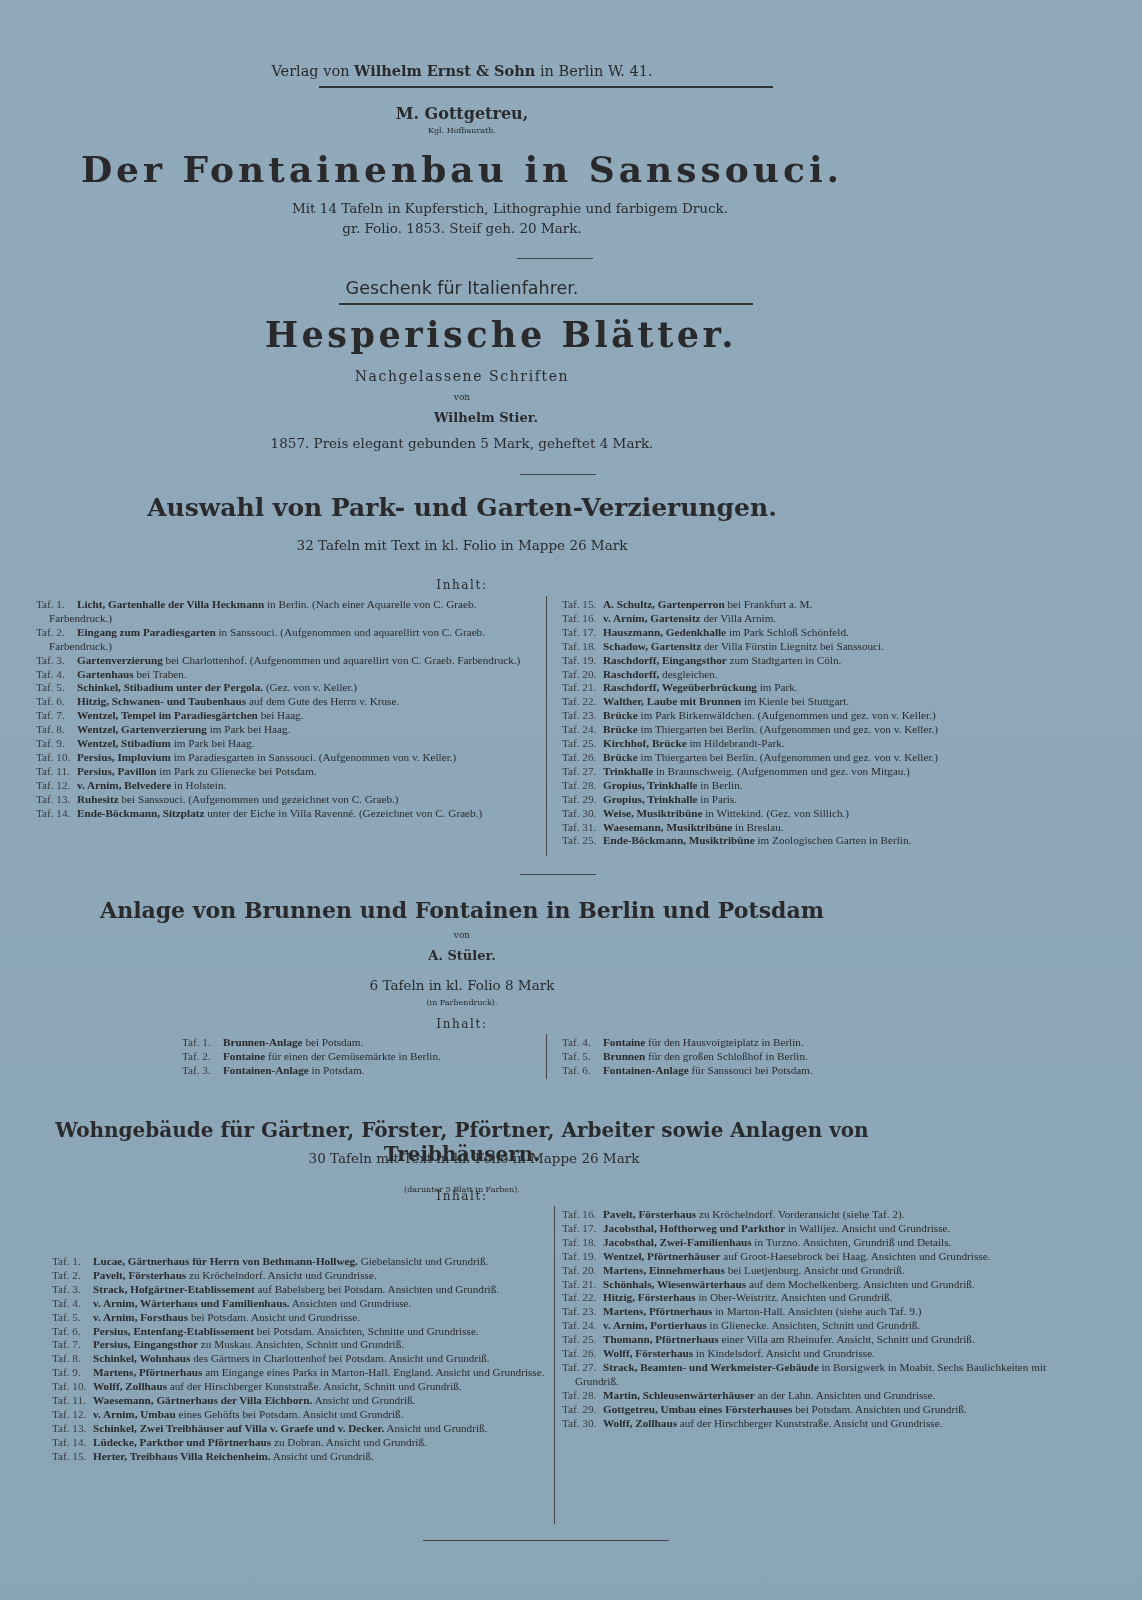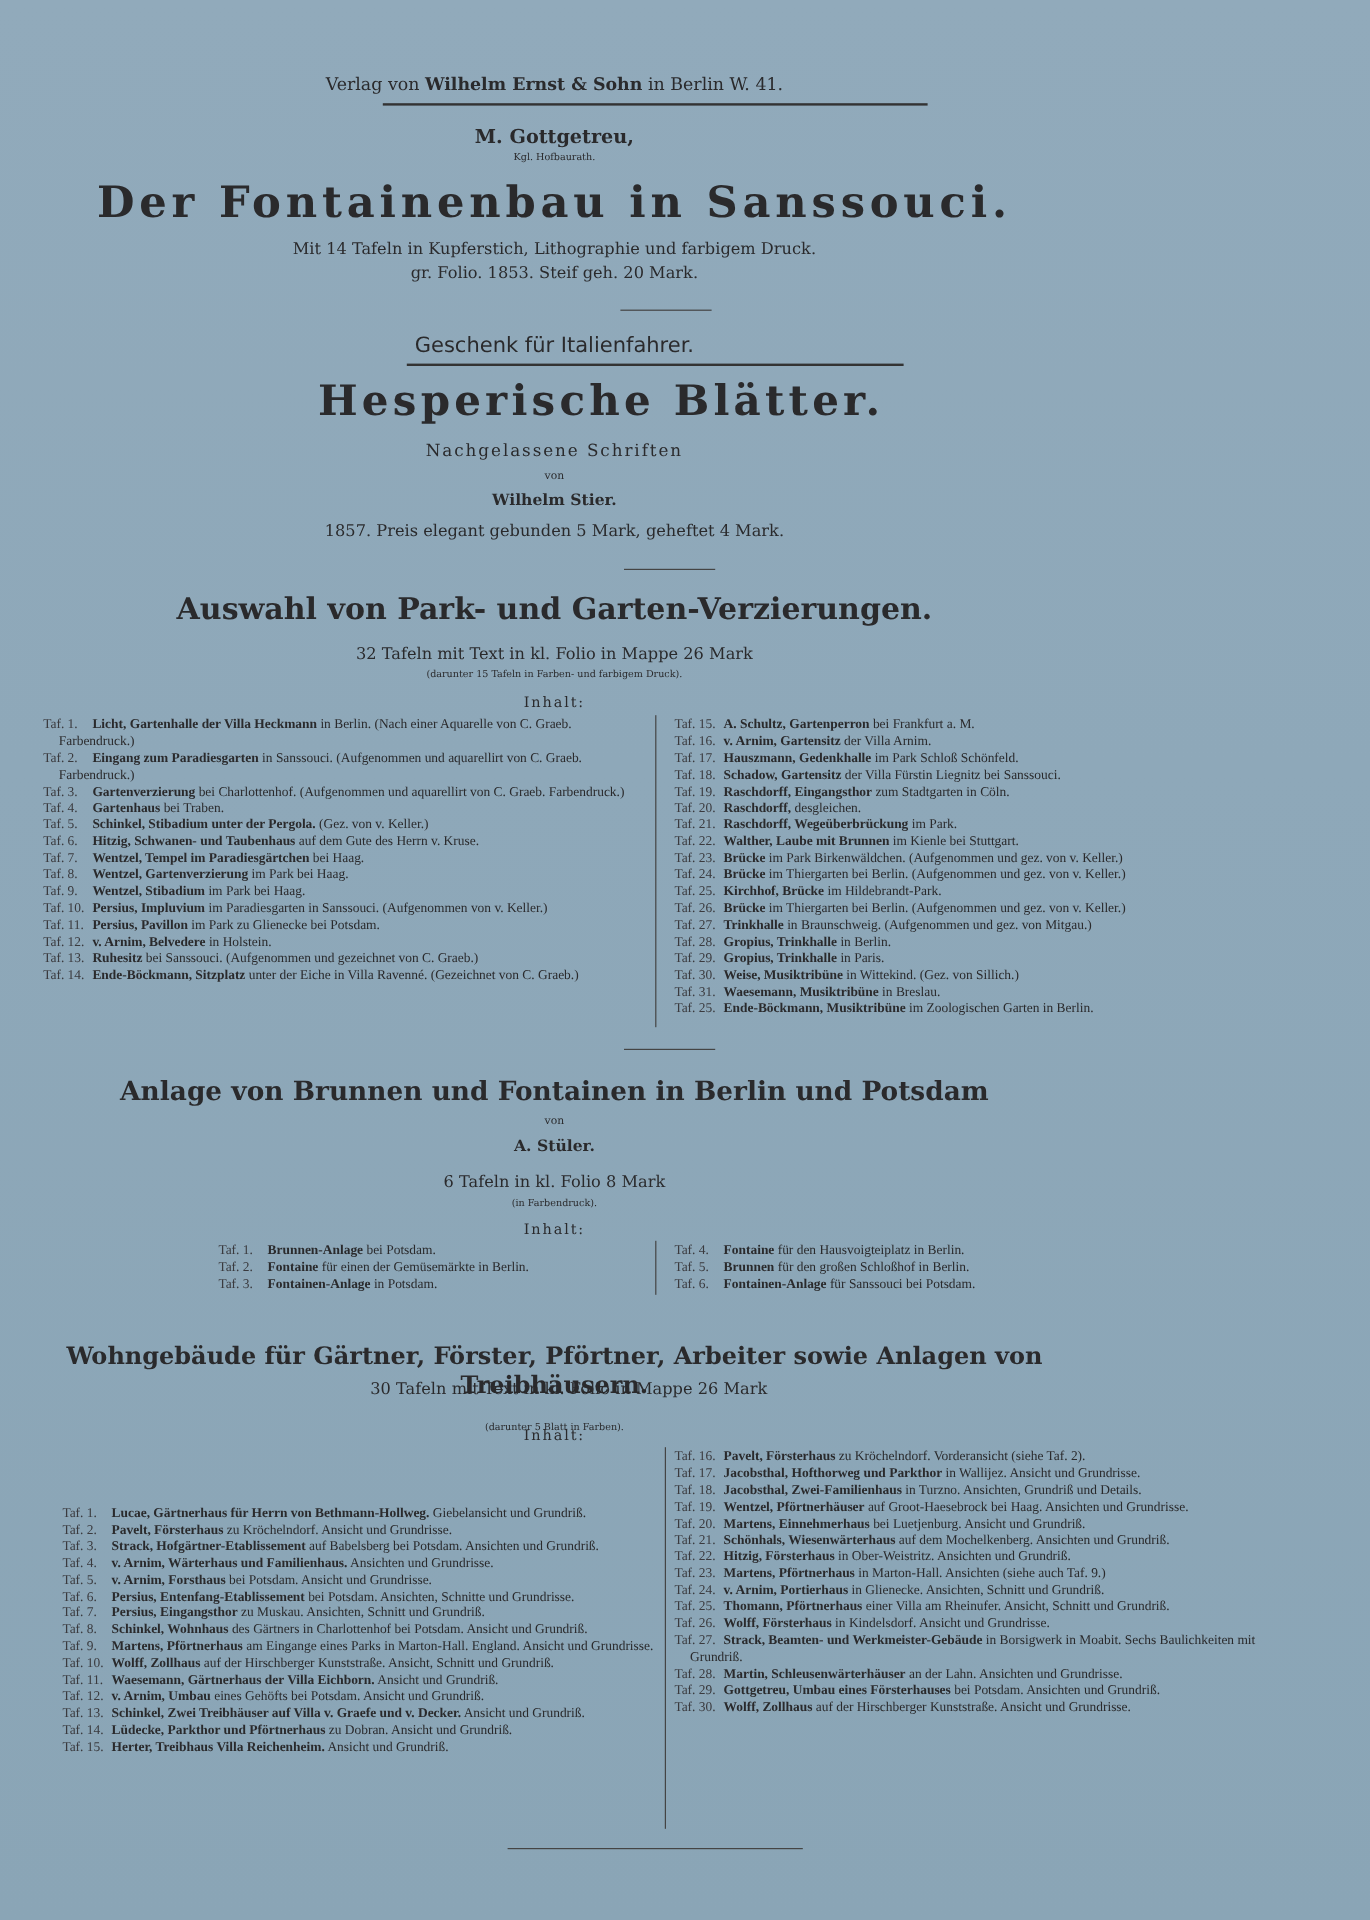--- a/index.html
+++ b/index.html
@@ -24,36 +24,35 @@
   <div class="center" style="top:62px;font-size:14.5px;">
     <span>Verlag von</span>
     <span class="b">Wilhelm Ernst &amp; Sohn</span>
     <span>in Berlin W. 41.</span>
   </div>
   <div class="rule" style="left:319px;width:454px;top:86px;"></div>
 
   <div class="center b" style="top:104px;font-size:16px;">M. Gottgetreu,</div>
   <div class="center" style="top:126px;font-size:8px;">Kgl. Hofbaurath.</div>
   <div class="center b" style="top:148px;font-size:36px;letter-spacing:4px;">Der Fontainenbau in Sanssouci.</div>
-  <div class="center" style="top:200px;font-size:13.5px;">Mit 14 Tafeln in Kupferstich, Lithographie und farbigem Druck.</div>
+  <div class="center" style="top:200px;font-size:13.5px;padding-left:48px;">Mit 14 Tafeln in Kupferstich, Lithographie und farbigem Druck.</div>
   <div class="center" style="top:220px;font-size:13.5px;">gr. Folio. 1853. Steif geh. 20 Mark.</div>
   <div class="thinrule" style="left:517px;width:76px;top:258px;"></div>
 
   <div class="center" style="top:278px;font-size:17.5px;font-family:'DejaVu Sans',sans-serif;">Geschenk für Italienfahrer.</div>
   <div class="rule" style="left:339px;width:414px;top:303px;"></div>
   <div class="center b" style="top:314px;font-size:35px;letter-spacing:3.5px;padding-left:39px;">Hesperische Blätter.</div>
   <div class="center sp" style="top:368px;font-size:14px;">Nachgelassene Schriften</div>
   <div class="center" style="top:392px;font-size:9px;">von</div>
-  <div class="center b" style="top:410px;font-size:13px;">Wilhelm Stier.</div>
+  <div class="center b" style="top:410px;font-size:13px;margin-left:24px;">Wilhelm Stier.</div>
   <div class="center" style="top:435px;font-size:13.5px;">1857. Preis elegant gebunden 5 Mark, geheftet 4 Mark.</div>
   <div class="thinrule" style="left:520px;width:76px;top:474px;"></div>
 
   <div class="center b" style="top:493px;font-size:25px;">Auswahl von Park- und Garten-Verzierungen.</div>
   <div class="center" style="top:537px;font-size:13.5px;">32 Tafeln mit Text in kl. Folio in Mappe 26 Mark</div>
-  <div class="center" style="top:557px;font-size:8px;">(darunter 15 Tafeln in Farben- und farbigem Druck).</div>
   <div class="center sp" style="top:578px;font-size:12px;">Inhalt:</div>
   <div class="vdiv" style="left:546px;top:596px;height:260px;"></div>
 
   <div class="list" style="left:36px;top:598px;width:497px;">
     <div class="item"><span class="tf">Taf. 1.</span><span class="head">Licht, Gartenhalle der Villa Heckmann</span><span> in Berlin. (Nach einer Aquarelle von C. Graeb. Farbendruck.)</span></div>
     <div class="item"><span class="tf">Taf. 2.</span><span class="head">Eingang zum Paradiesgarten</span><span> in Sanssouci. (Aufgenommen und aquarellirt von C. Graeb. Farbendruck.)</span></div>
     <div class="item"><span class="tf">Taf. 3.</span><span class="head">Gartenverzierung</span><span> bei Charlottenhof. (Aufgenommen und aquarellirt von C. Graeb. Farbendruck.)</span></div>
     <div class="item"><span class="tf">Taf. 4.</span><span class="head">Gartenhaus</span><span> bei Traben.</span></div>
     <div class="item"><span class="tf">Taf. 5.</span><span class="head">Schinkel, Stibadium unter der Pergola.</span><span> (Gez. von v. Keller.)</span></div>
     <div class="item"><span class="tf">Taf. 6.</span><span class="head">Hitzig, Schwanen- und Taubenhaus</span><span> auf dem Gute des Herrn v. Kruse.</span></div>

